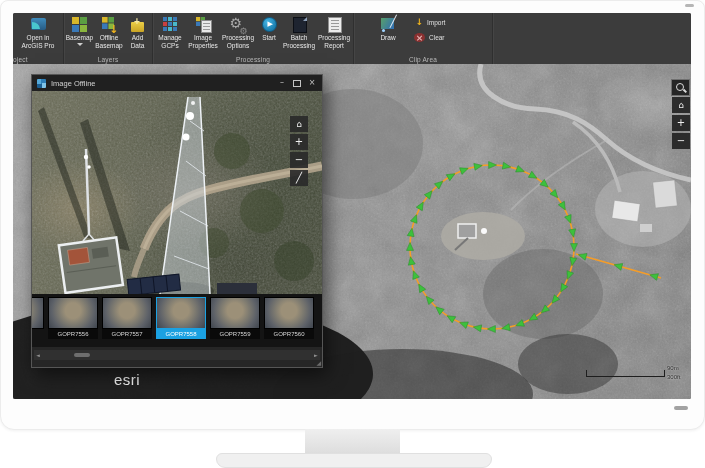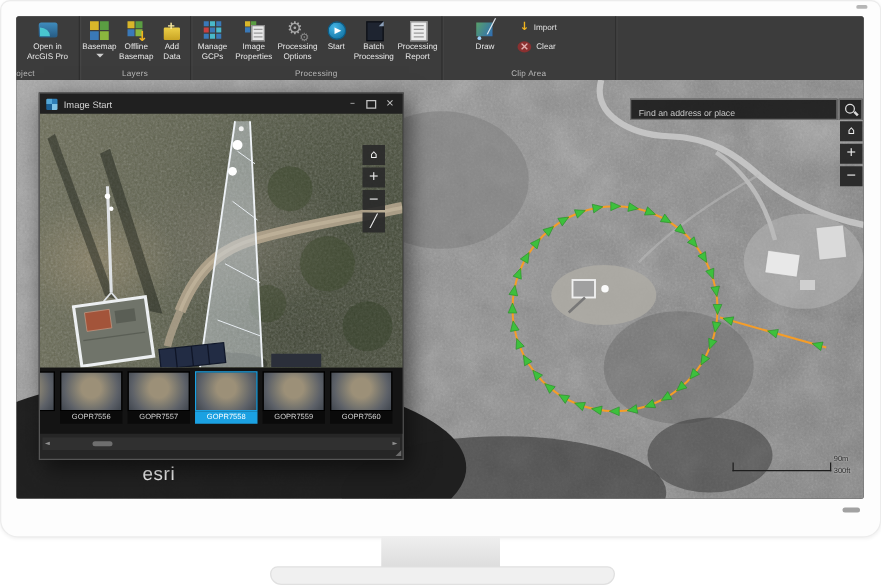--- a/index.html
+++ b/index.html
@@ -363,44 +363,41 @@
             <polygon points="0,-4.6 3.5,3.4 -3.5,3.4" transform="translate(541.8156443357561 130.29141600570375) rotate(500)" fill="#3dc03d" stroke="#2a8f2a" stroke-width=".5"></polygon>
             <polygon points="0,-4.6 3.5,3.4 -3.5,3.4" transform="translate(550.014083110324 141.99999999999997) rotate(509.99999999999994)" fill="#3dc03d" stroke="#2a8f2a" stroke-width=".5"></polygon>
             <polygon points="0,-4.6 3.5,3.4 -3.5,3.4" transform="translate(556.0547949044444 154.95434824729512) rotate(520)" fill="#3dc03d" stroke="#2a8f2a" stroke-width=".5"></polygon>
             <polygon points="0,-4.6 3.5,3.4 -3.5,3.4" transform="translate(559.7542357470011 168.7608494313117) rotate(530)" fill="#3dc03d" stroke="#2a8f2a" stroke-width=".5"></polygon>
             <polygon points="0,-4.6 3.5,3.4 -3.5,3.4" transform="translate(641.2 212.08) rotate(-74.23281745752433)" fill="#3dc03d" stroke="#2a8f2a" stroke-width=".5"></polygon>
             <polygon points="0,-4.6 3.5,3.4 -3.5,3.4" transform="translate(605.5 202) rotate(-74.23281745752433)" fill="#3dc03d" stroke="#2a8f2a" stroke-width=".5"></polygon>
             <polygon points="0,-4.6 3.5,3.4 -3.5,3.4" transform="translate(569.8 191.92) rotate(-74.23281745752433)" fill="#3dc03d" stroke="#2a8f2a" stroke-width=".5"></polygon>
           </g>
       </svg>
 
-      <div id="searchbox">
-        <input type="text" placeholder="Find an address or place" style="">
-      </div>
       <div id="searchbtn">
         <span class="mag"></span>
           <span class="mag-h"></span>
       </div>
 
       <div class="navcol">
         <div class="navbtn home glyph">⌂</div>
         <div class="navbtn glyph">+</div>
         <div class="navbtn glyph">−</div>
       </div>
 
       <div id="scalebar"></div>
       <div class="scalelbl" id="scale-m">90m</div>
       <div class="scalelbl" id="scale-ft">300ft</div>
       <div id="esri-logo">esri</div>
     </div>
 
     <div id="viewer">
       <div id="vtitle">
         <span id="vicon"></span>
-        <span class="ttl">Image Start</span>
+        <span class="ttl">Image Offline</span>
         <span class="winbtns">
           <span class="winbtn glyph">–</span>
           <span class="maxbox"></span>
           <span class="winbtn glyph">×</span>
         </span>
       </div>
 
       <div id="photo">
         <svg width="290" height="203" viewBox="0 0 290 203">
           <rect width="290" height="203" filter="url(#fnoise-fine)" opacity=".30"></rect>

